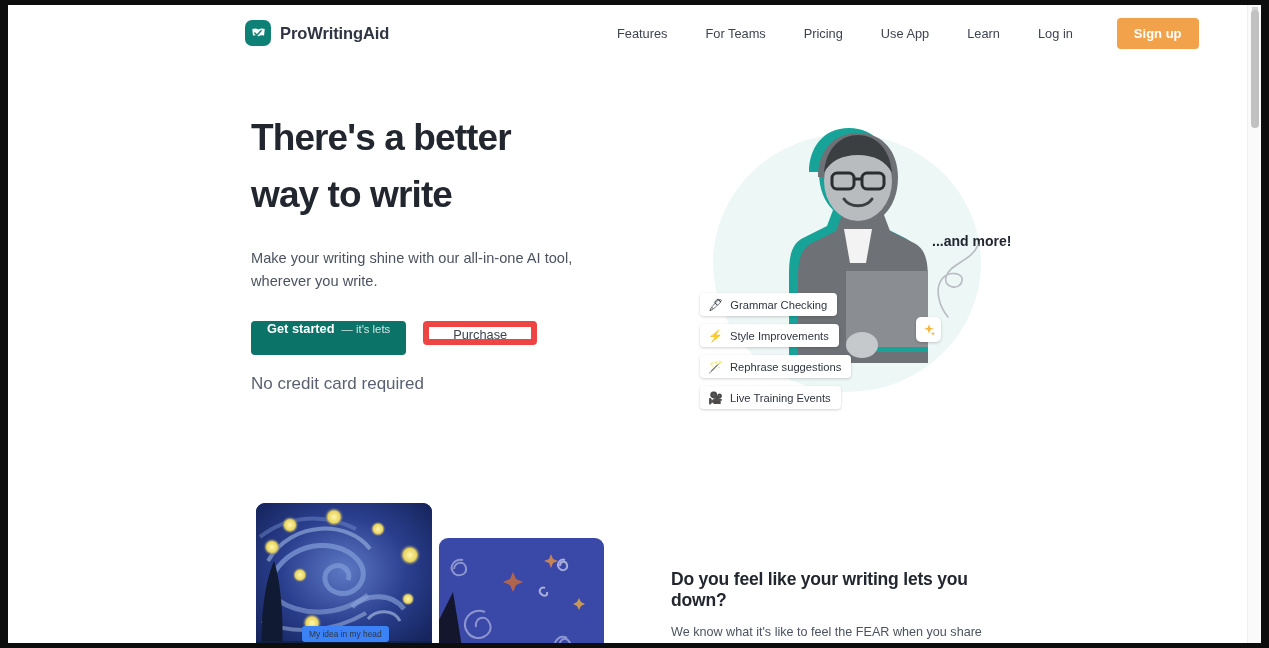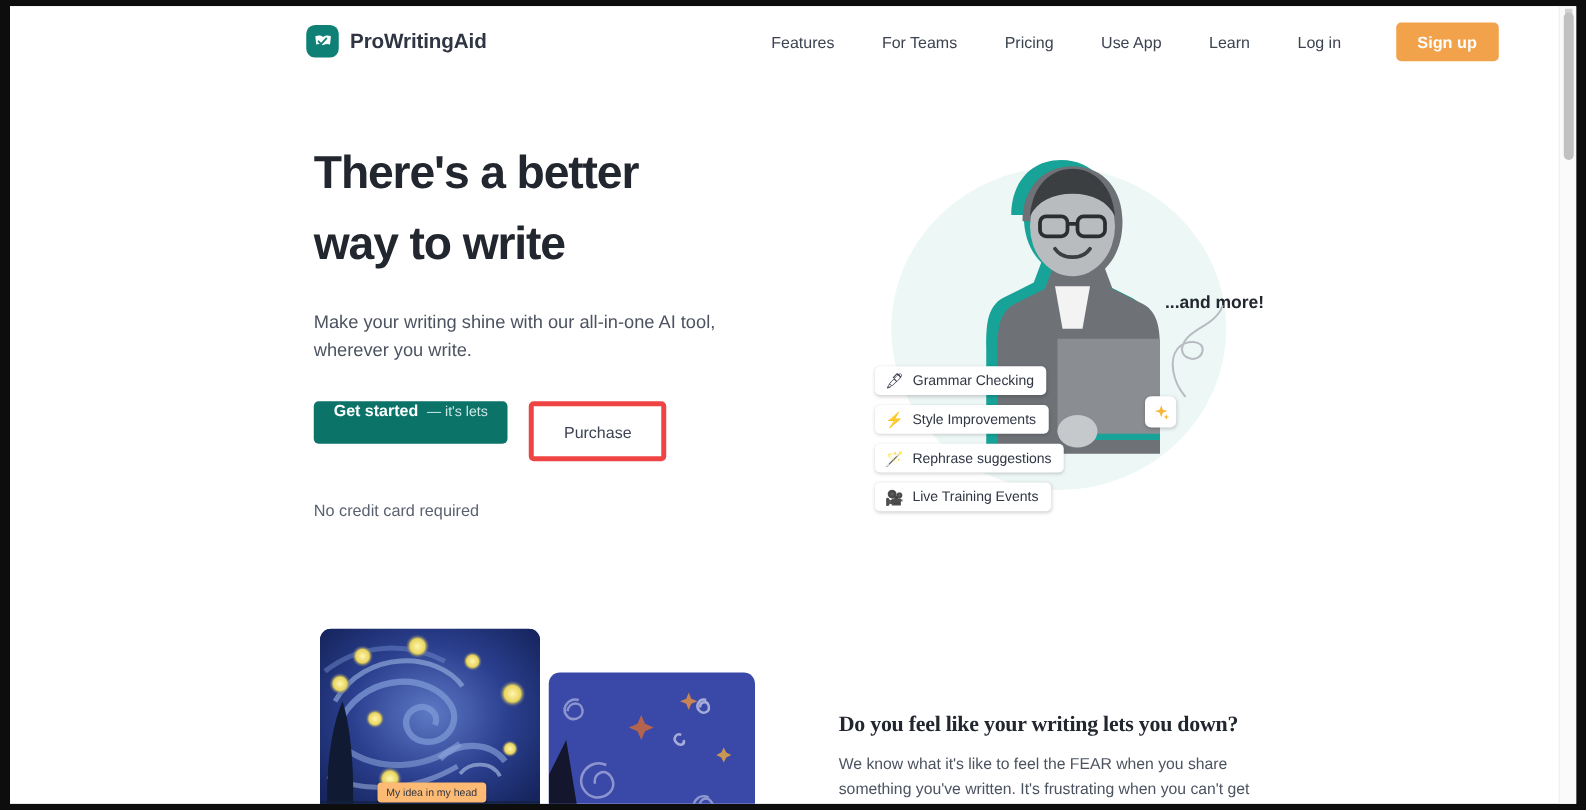--- a/index.html
+++ b/index.html
@@ -180,32 +180,32 @@
     color: #ffffff;
     font-size: 12.8px;
     font-weight: bold;
   }
   #get-started-sub {
     color: #cfe9e5;
     font-size: 11.3px;
   }
   #purchase-button {
     background: #ffffff;
-    border: 4px solid #ef4444;
+    border: 6px solid #ef4444;
     border-radius: 4px;
-    height: 48px;
+    height: 24px;
     padding: 0 24px;
     color: #3d4451;
     font-size: 12.8px;
     cursor: pointer;
     font-family: "Liberation Sans", sans-serif;
   }
   #no-credit-card {
-    margin-top: 32px;
-    font-size: 13px;
+    margin-top: 19px;
+    font-size: 17px;
     color: #5a6170;
   }
 
   
   #hero-illustration {
     position: absolute;
     left: 672px;
     top: 50px;
     width: 340px;
     height: 300px;
@@ -287,21 +287,21 @@
     left: 0; top: 0;
     width: 176px; height: 150px;
     border-radius: 9px;
     overflow: hidden;
     background: #1b2a6b;
   }
   #starry-caption {
     position: absolute;
     left: 46px;
     bottom: 11px;
-    background: #fdba74;
+    background: #3b82f6;
     border-radius: 3px;
     padding: 3px 7px;
     font-size: 8.4px;
     color: #2f3542;
     box-shadow: 0 1px 2px rgba(0,0,0,.25);
     white-space: nowrap;
     z-index: 5;
   }
   #doodle-card {
     position: absolute;
@@ -316,21 +316,20 @@
     position: absolute;
     left: 663px;
     top: 108px;
     width: 345px;
   }
   #section-two-title {
     font-size: 17.5px;
     font-weight: bold;
     color: #22262e;
     letter-spacing: -0.2px;
-    font-family: Liberation Serif, serif;
   }
   #section-two-body {
     margin-top: 12px;
     font-size: 12.6px;
     line-height: 19.5px;
     color: #4c5360;
     width: 340px;
   }
 </style>
 </head>

